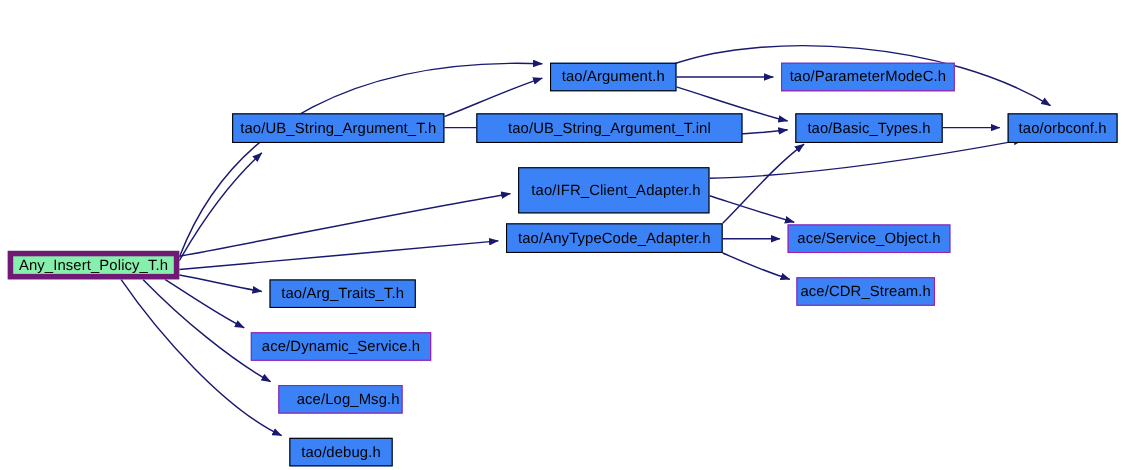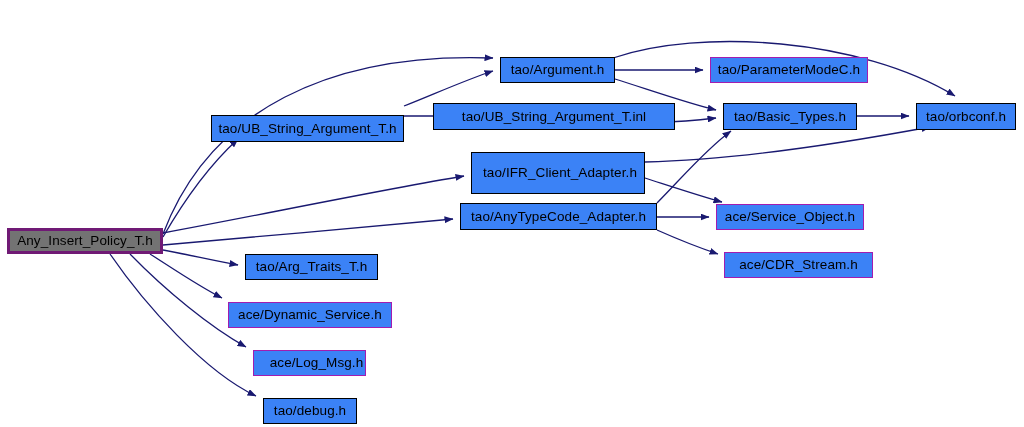--- a/index.html
+++ b/index.html
@@ -35,22 +35,22 @@
     white-space: nowrap;
     font-size: 13.5px;
     line-height: 1;
     color: #000000;
     letter-spacing: 0.1px;
   }
   .node.leaf {
     border: 1px solid #a21caf;
   }
   .node.root {
-    background: #737373;
-    border: 3px solid #701a75;
+    background: #86efac;
+    border: 5px solid #701a75;
   }
   .node-label {
     display: block;
     padding: 0 7px;
   }
 </style>
 </head>
 <body>
 
 <div id="graph-root">
@@ -88,42 +88,42 @@
   <div id="nodes-group">
       <div class="node root" style="left: 7px; top: 228px; width: 156px; height: 26px;">
         <span class="node-label">Any_Insert_Policy_T.h</span>
       </div>
       <div class="node" style="left: 500px; top: 57px; width: 115px; height: 26px;">
         <span class="node-label">tao/Argument.h</span>
       </div>
       <div class="node leaf" style="left: 710px; top: 57px; width: 158px; height: 26px;">
         <span class="node-label">tao/ParameterModeC.h</span>
       </div>
-      <div class="node" style="left: 211px; top: 103px; width: 193px; height: 27px; margin-top: 12px;">
+      <div class="node" style="left: 211px; top: 103px; width: 193px; height: 27px;">
         <span class="node-label">tao/UB_String_Argument_T.h</span>
       </div>
       <div class="node" style="left: 433px; top: 103px; width: 242px; height: 27px;">
         <span class="node-label">tao/UB_String_Argument_T.inl</span>
       </div>
       <div class="node" style="left: 723px; top: 103px; width: 134px; height: 27px;">
         <span class="node-label">tao/Basic_Types.h</span>
       </div>
       <div class="node" style="left: 916px; top: 103px; width: 100px; height: 27px;">
         <span class="node-label">tao/orbconf.h</span>
       </div>
       <div class="node" style="left: 471px; top: 152px; width: 174px; height: 42px; justify-content: flex-end;">
         <span class="node-label">tao/IFR_Client_Adapter.h</span>
       </div>
       <div class="node" style="left: 460px; top: 203px; width: 197px; height: 27px;">
         <span class="node-label">tao/AnyTypeCode_Adapter.h</span>
       </div>
       <div class="node leaf" style="left: 716px; top: 204px; width: 148px; height: 26px;">
         <span class="node-label">ace/Service_Object.h</span>
       </div>
-      <div class="node leaf" style="left: 724px; top: 252px; width: 149px; height: 26px;">
+      <div class="node leaf" style="left: 724px; top: 252px; width: 126px; height: 26px;">
         <span class="node-label">ace/CDR_Stream.h</span>
       </div>
       <div class="node" style="left: 245px; top: 254px; width: 133px; height: 26px; align-items: center;">
         <span class="node-label">tao/Arg_Traits_T.h</span>
       </div>
       <div class="node leaf" style="left: 228px; top: 302px; width: 164px; height: 26px;">
         <span class="node-label">ace/Dynamic_Service.h</span>
       </div>
       <div class="node leaf" style="left: 253px; top: 350px; width: 113px; height: 26px; padding-left: 14px;">
         <span class="node-label">ace/Log_Msg.h</span>

